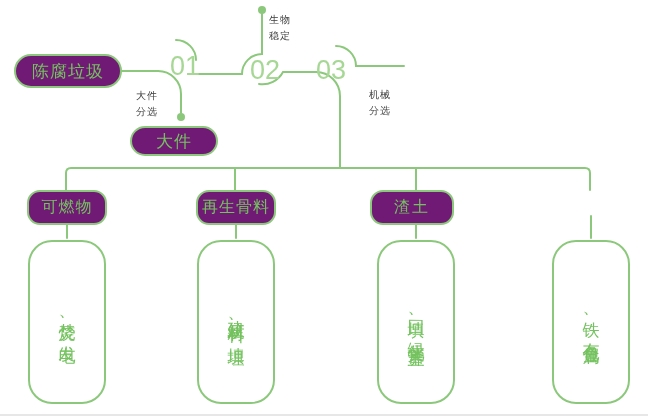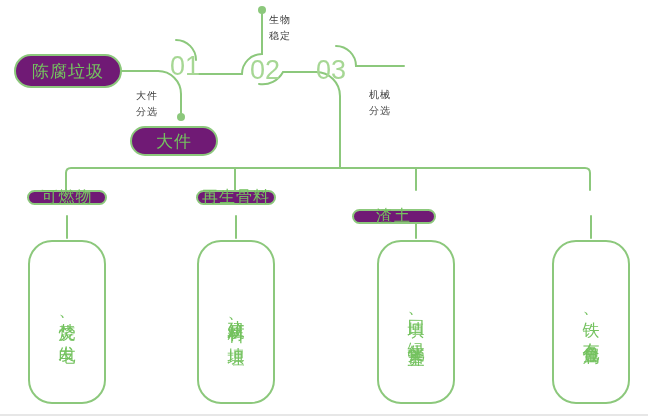--- a/index.html
+++ b/index.html
@@ -8,21 +8,21 @@
     font-family:"Liberation Sans","DejaVu Sans",sans-serif;
   }
   .lines{position:absolute;left:0;top:0;}
   .pill{
     position:absolute;box-sizing:border-box;border:2px solid #8cc87c;border-radius:18px;
     display:flex;align-items:center;justify-content:center;
     color:#74c25f;background:#701a75;
   }
   .pill-root{left:14px;top:54px;width:108px;height:34px;font-size:17px;letter-spacing:1px;}
   .pill-large{left:130px;top:126px;width:88px;height:30px;font-size:17px;letter-spacing:1px;}
-  .pill-cat{top:190px;height:15px;border-radius:13px;font-size:16px;letter-spacing:1px;}
+  .pill-cat{top:190px;height:35px;border-radius:13px;font-size:16px;letter-spacing:1px;}
   .step-num{
     position:absolute;width:38px;text-align:right;color:#a6d794;
     font-size:27px;font-weight:400;
   }
   .lbl{
     position:absolute;color:#3d3d3d;font-size:10px;line-height:16px;letter-spacing:1px;
   }
   .outcome{
     position:absolute;box-sizing:border-box;top:240px;width:78px;height:164px;
     border:2px solid #8cc87c;border-radius:24px;background:#fff;
@@ -94,21 +94,21 @@
   <div class="pill pill-large">
     <span>大件</span>
   </div>
 
   <div class="pill pill-cat" style="left:27px;width:80px;">
     <span>可燃物</span>
   </div>
   <div class="pill pill-cat" style="left:196px;width:80px;">
     <span>再生骨料</span>
   </div>
-  <div class="pill pill-cat" style="left:352px;width:84px;letter-spacing:2px;margin-top:19px;">
+  <div class="pill pill-cat" style="left:370px;width:84px;letter-spacing:2px;">
     <span>渣土</span>
   </div>
 
   <div class="outcome" style="left:28px;">
     <span class="vtext">焚烧、发电</span>
   </div>
   <div class="outcome" style="left:197px;">
     <span class="vtext">建筑材料、填埋</span>
   </div>
   <div class="outcome" style="left:377px;">

